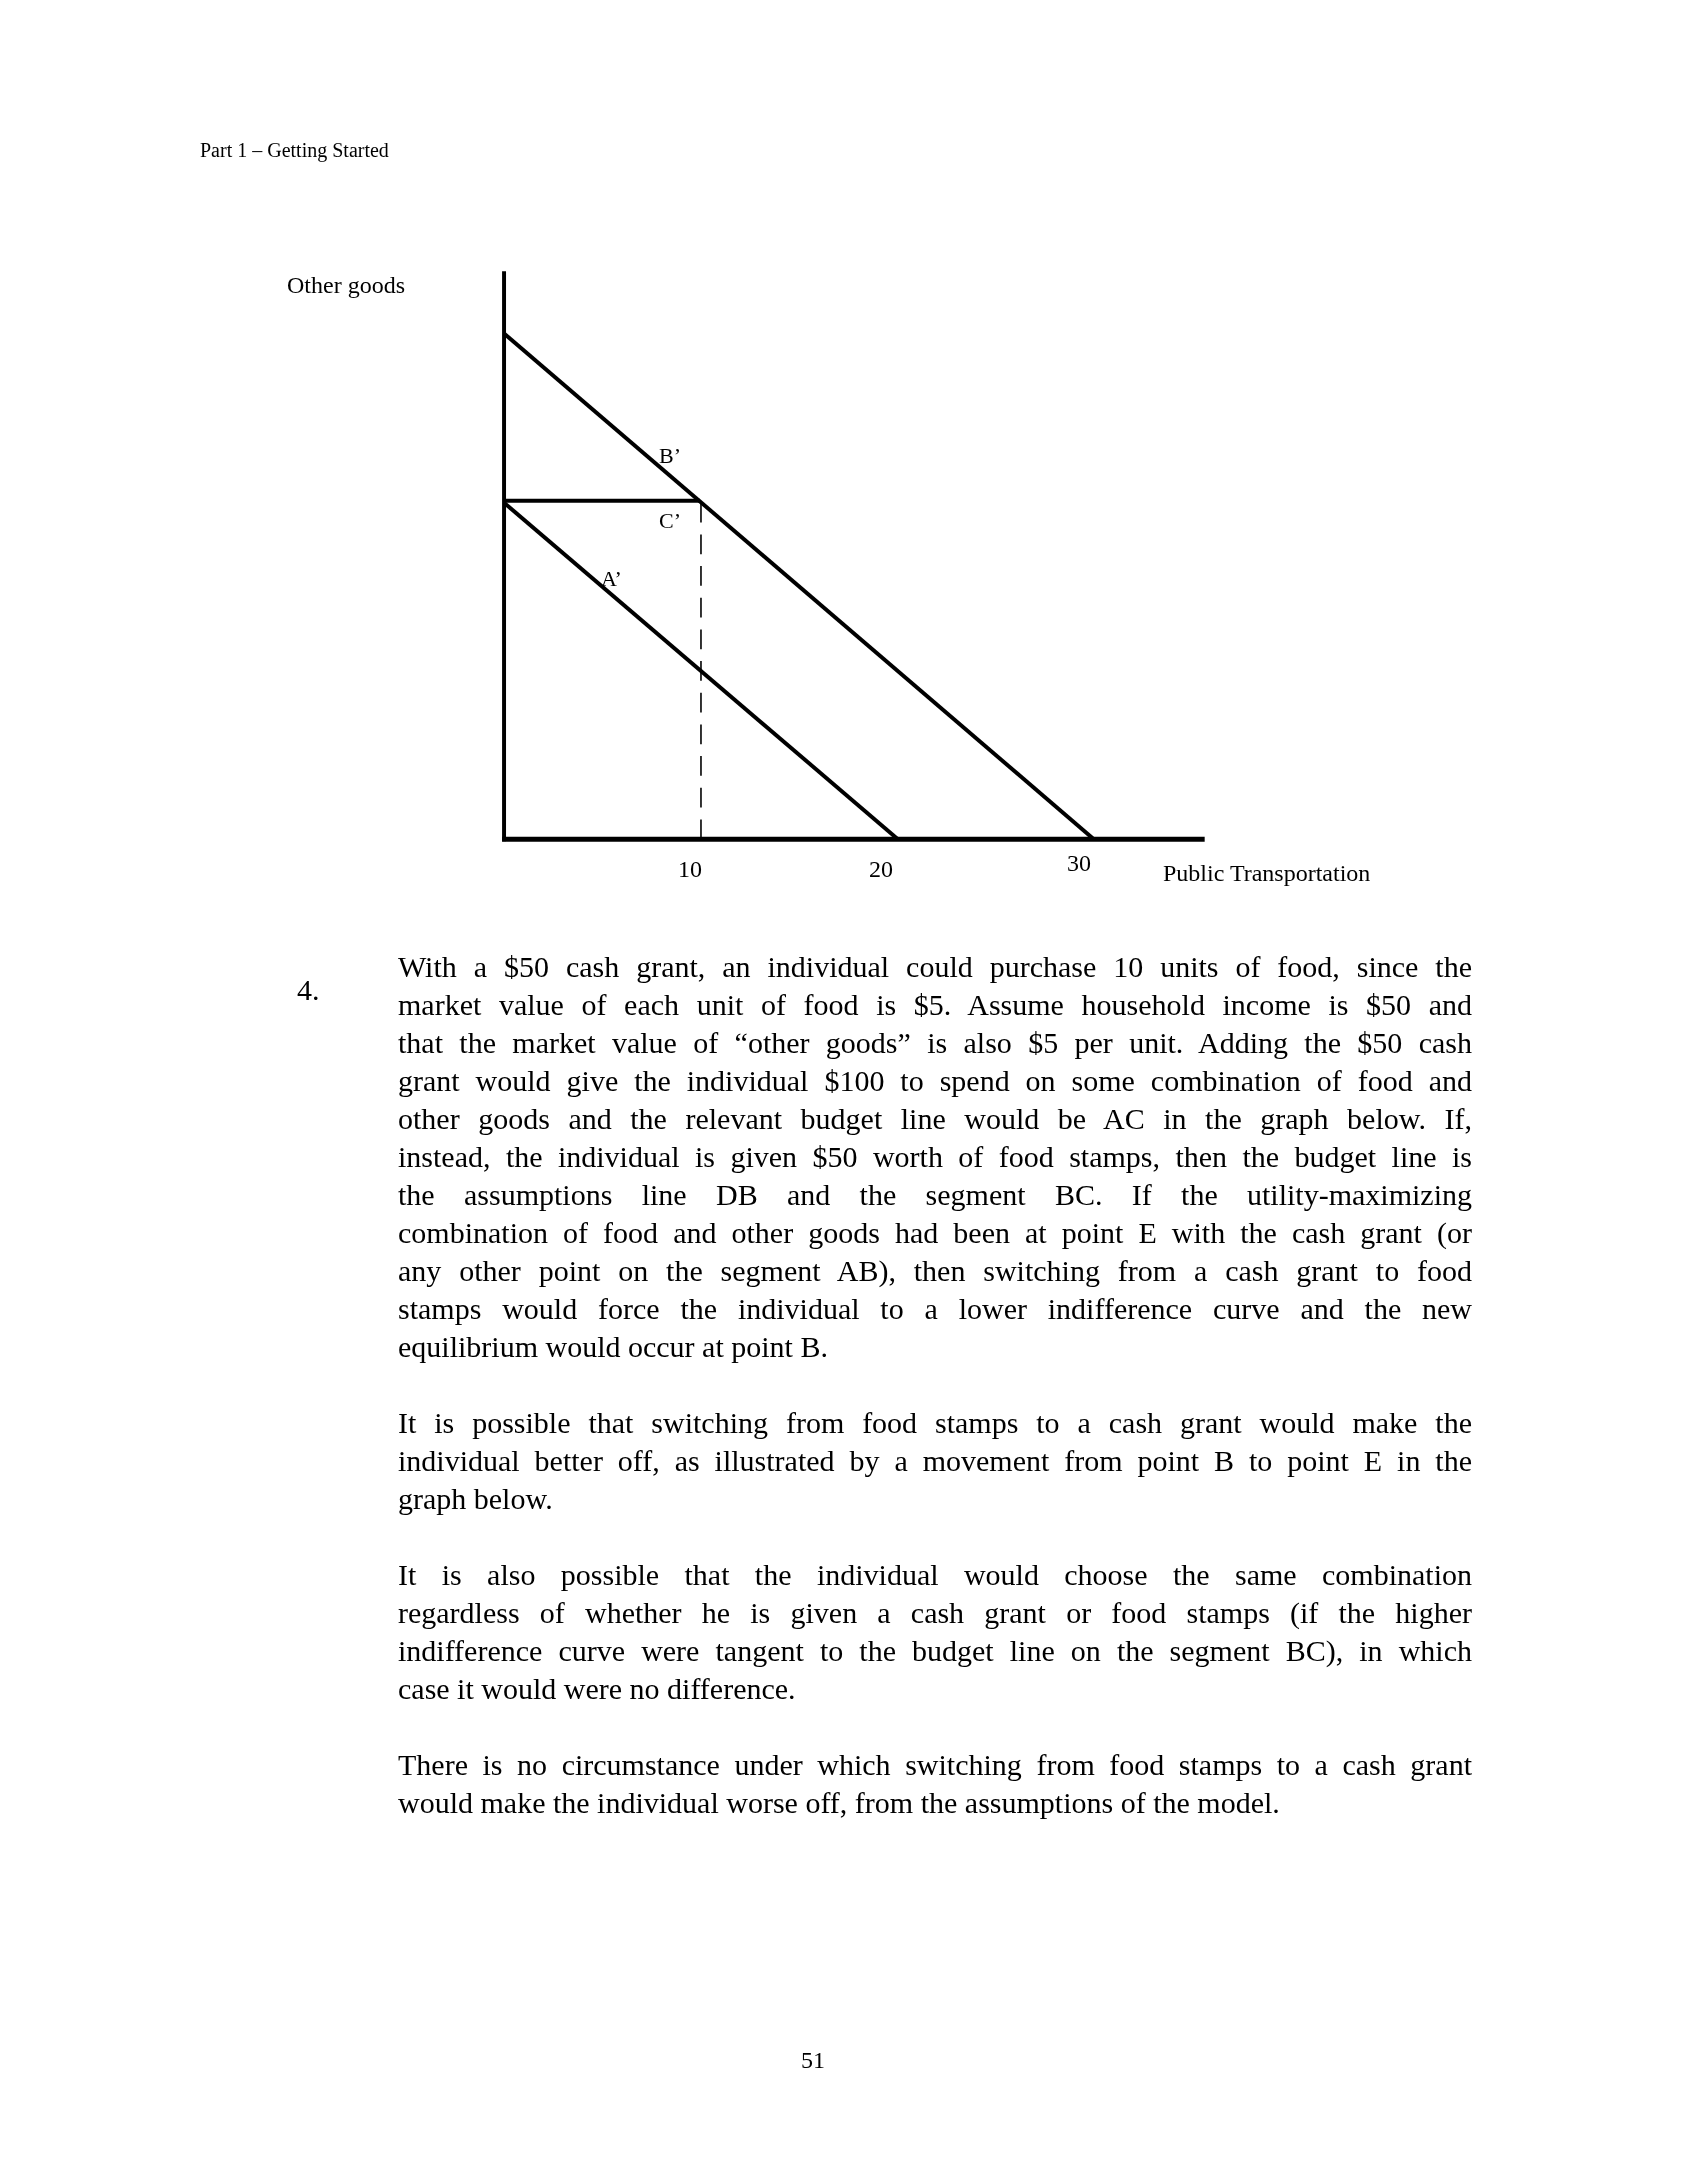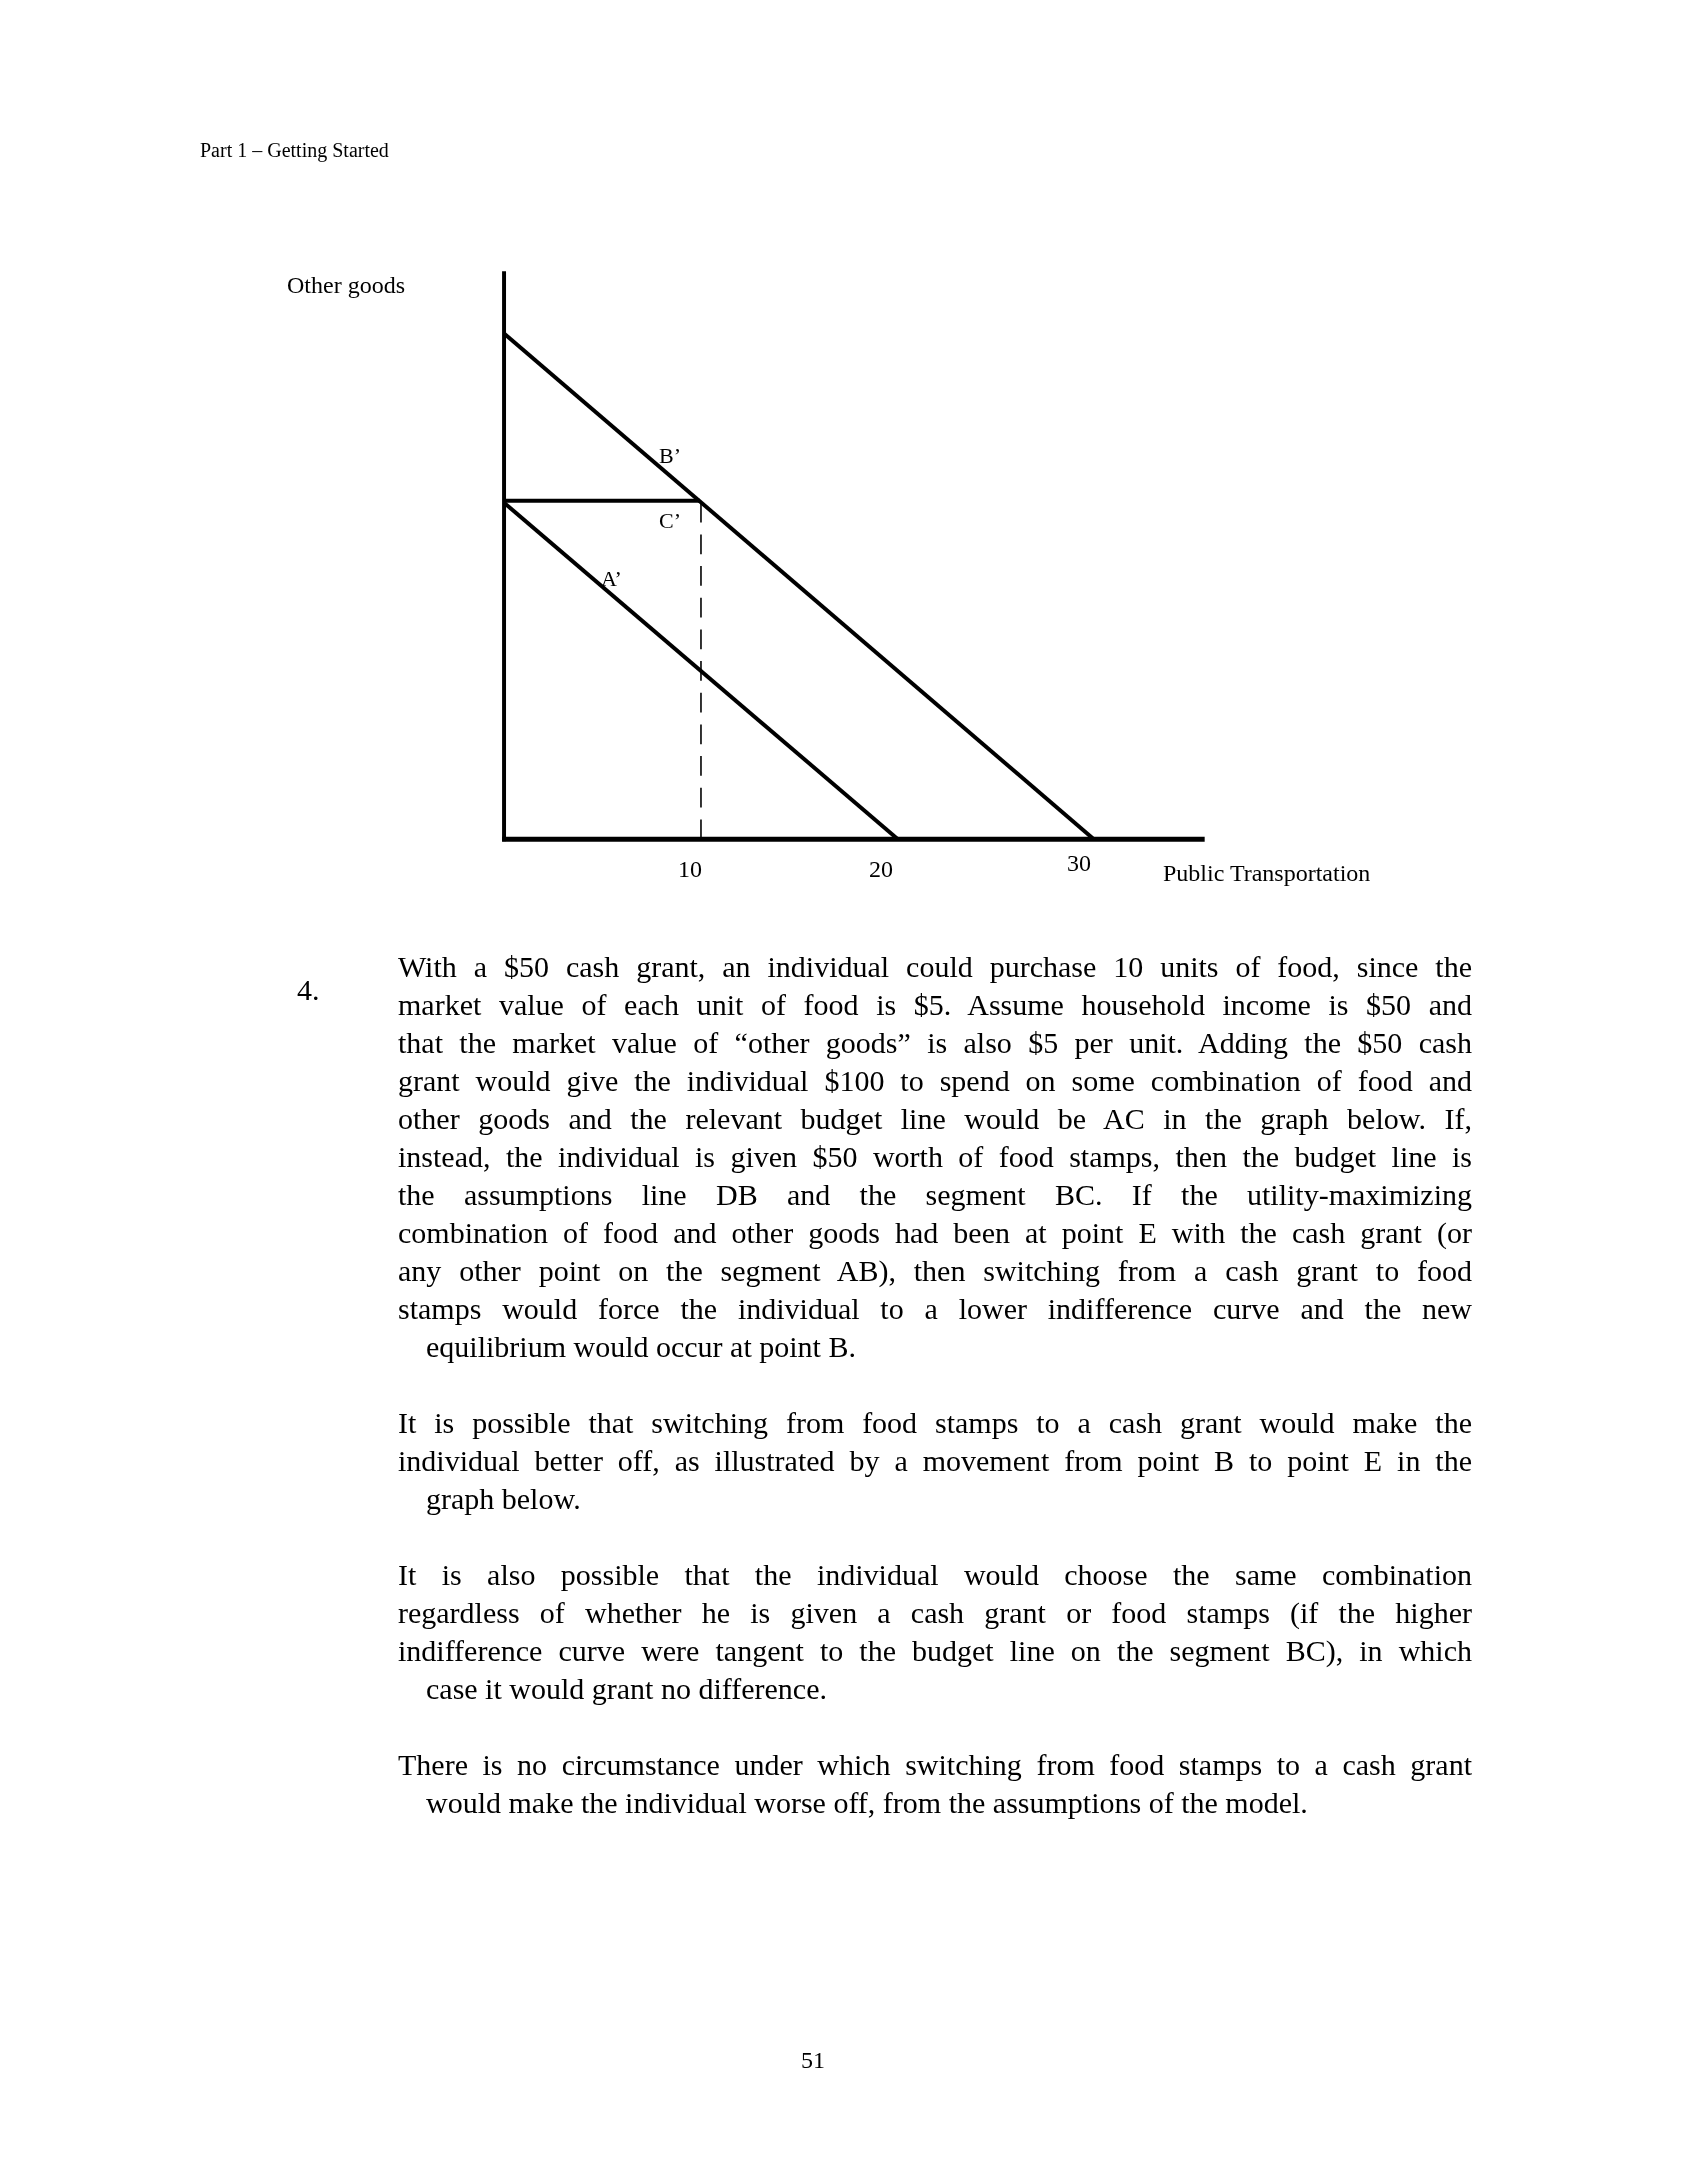--- a/index.html
+++ b/index.html
@@ -22,21 +22,21 @@
     position: absolute; left: 297px; top: 971px; font-size: 30px; line-height: 38px;
   }
   .body-text {
     position: absolute; left: 398px; top: 948px; width: 1074px;
     font-size: 30px; line-height: 38px;
   }
   .line {
     display: block; white-space: nowrap; text-align: justify; text-align-last: justify;
     height: 38px;
   }
-  .line.last { text-align-last: left; margin-left: 28px; }
+  .line.last { text-align-last: left; }
   .para-gap { height: 38px; }
   .page-number {
     position: absolute; left: 801px; top: 2046px; font-size: 24px; line-height: 28px;
   }
 </style>
 </head>
 <body>
 
 <div class="running-header">Part 1 – Getting Started</div>
 
@@ -82,21 +82,21 @@
   <div>
     <span class="line">It is possible that switching from food stamps to a cash grant would make the</span>
     <span class="line">individual better off, as illustrated by a movement from point B to point E in the</span>
     <span class="line last">graph below.</span>
   </div>
   <div class="para-gap"></div>
   <div>
     <span class="line">It is also possible that the individual would choose the same combination</span>
     <span class="line">regardless of whether he is given a cash grant or food stamps (if the higher</span>
     <span class="line">indifference curve were tangent to the budget line on the segment BC), in which</span>
-    <span class="line last">case it would grant no difference.</span>
+    <span class="line last">case it would were no difference.</span>
   </div>
   <div class="para-gap"></div>
   <div>
     <span class="line">There is no circumstance under which switching from food stamps to a cash grant</span>
     <span class="line last">would make the individual worse off, from the assumptions of the model.</span>
   </div>
 </div>
 
 <div class="page-number">51</div>
 

